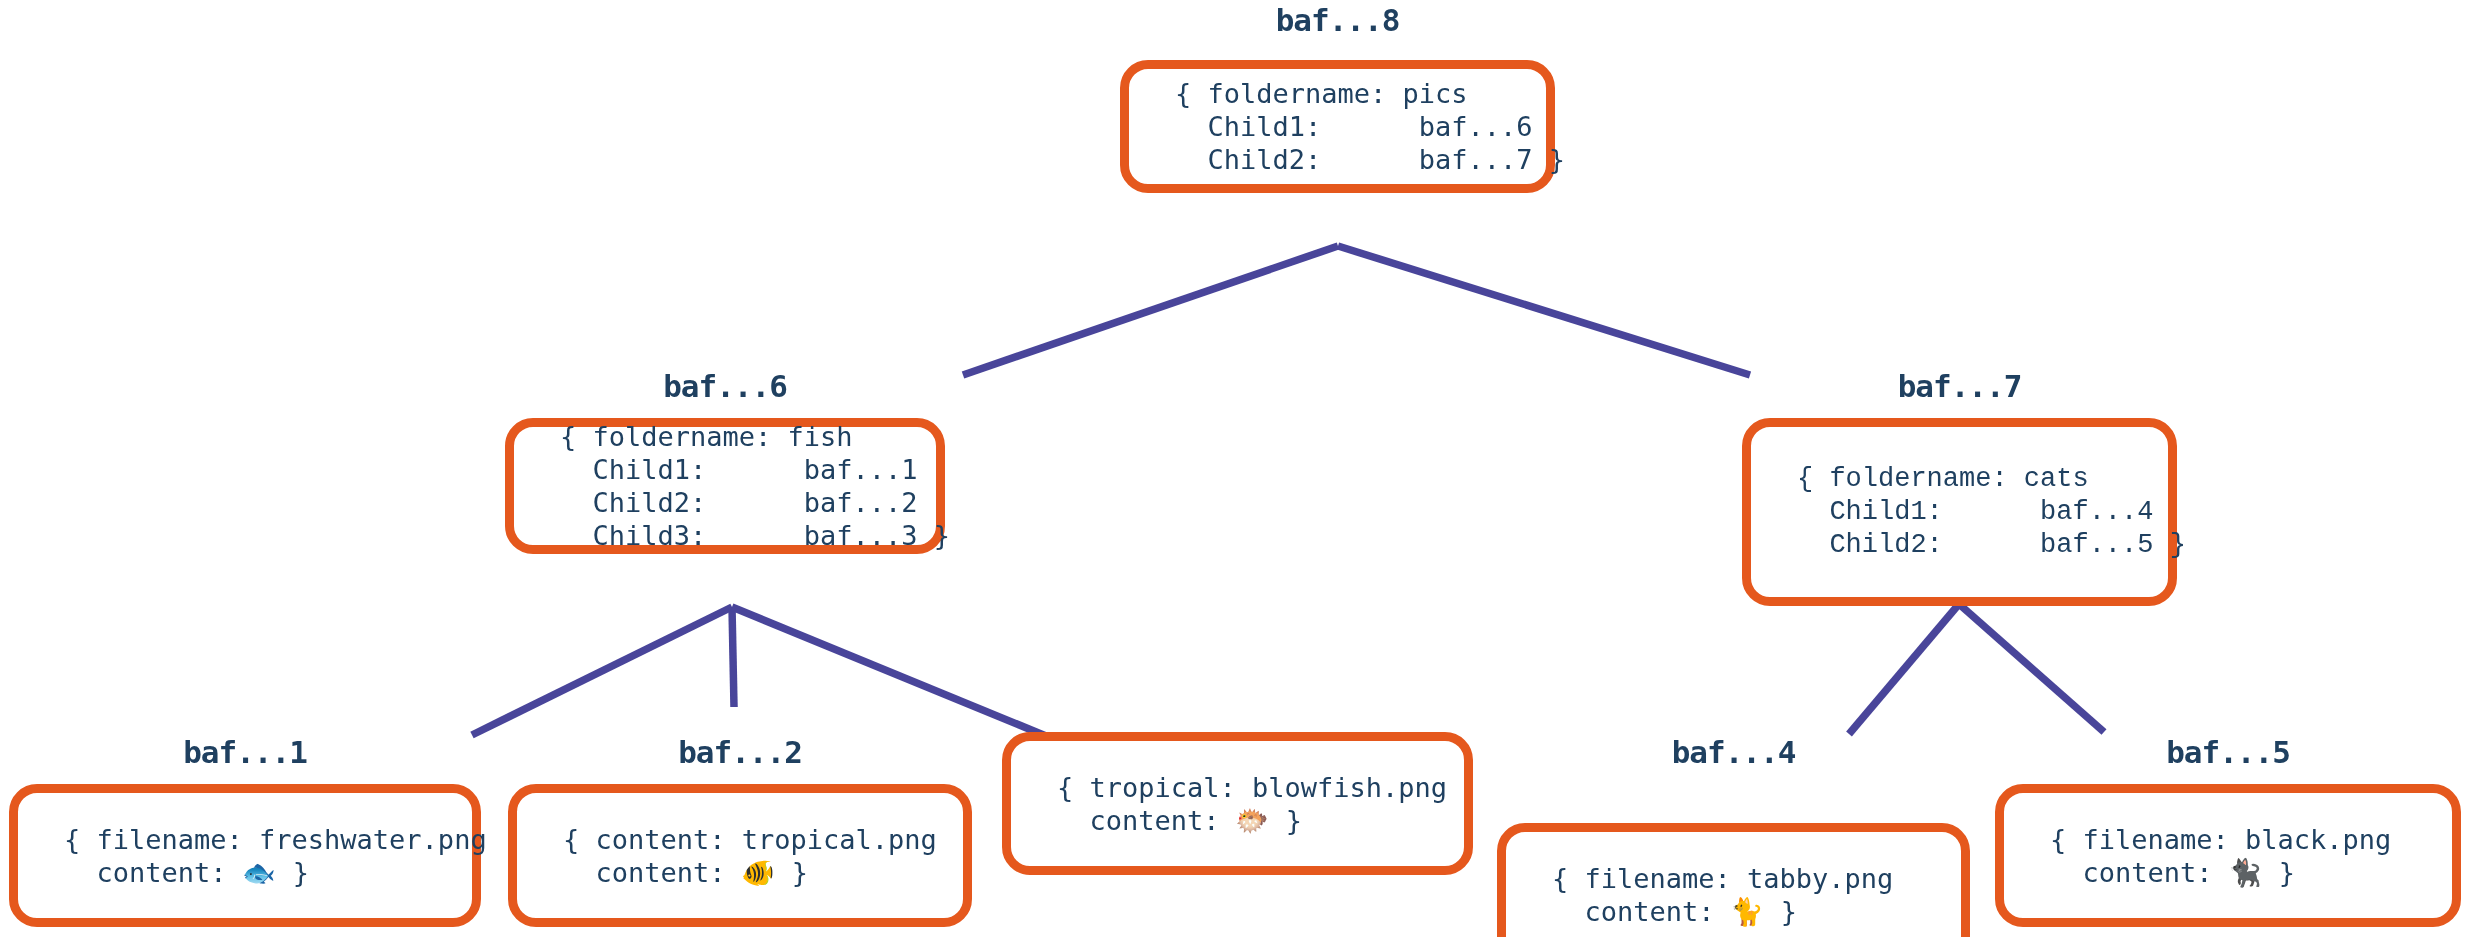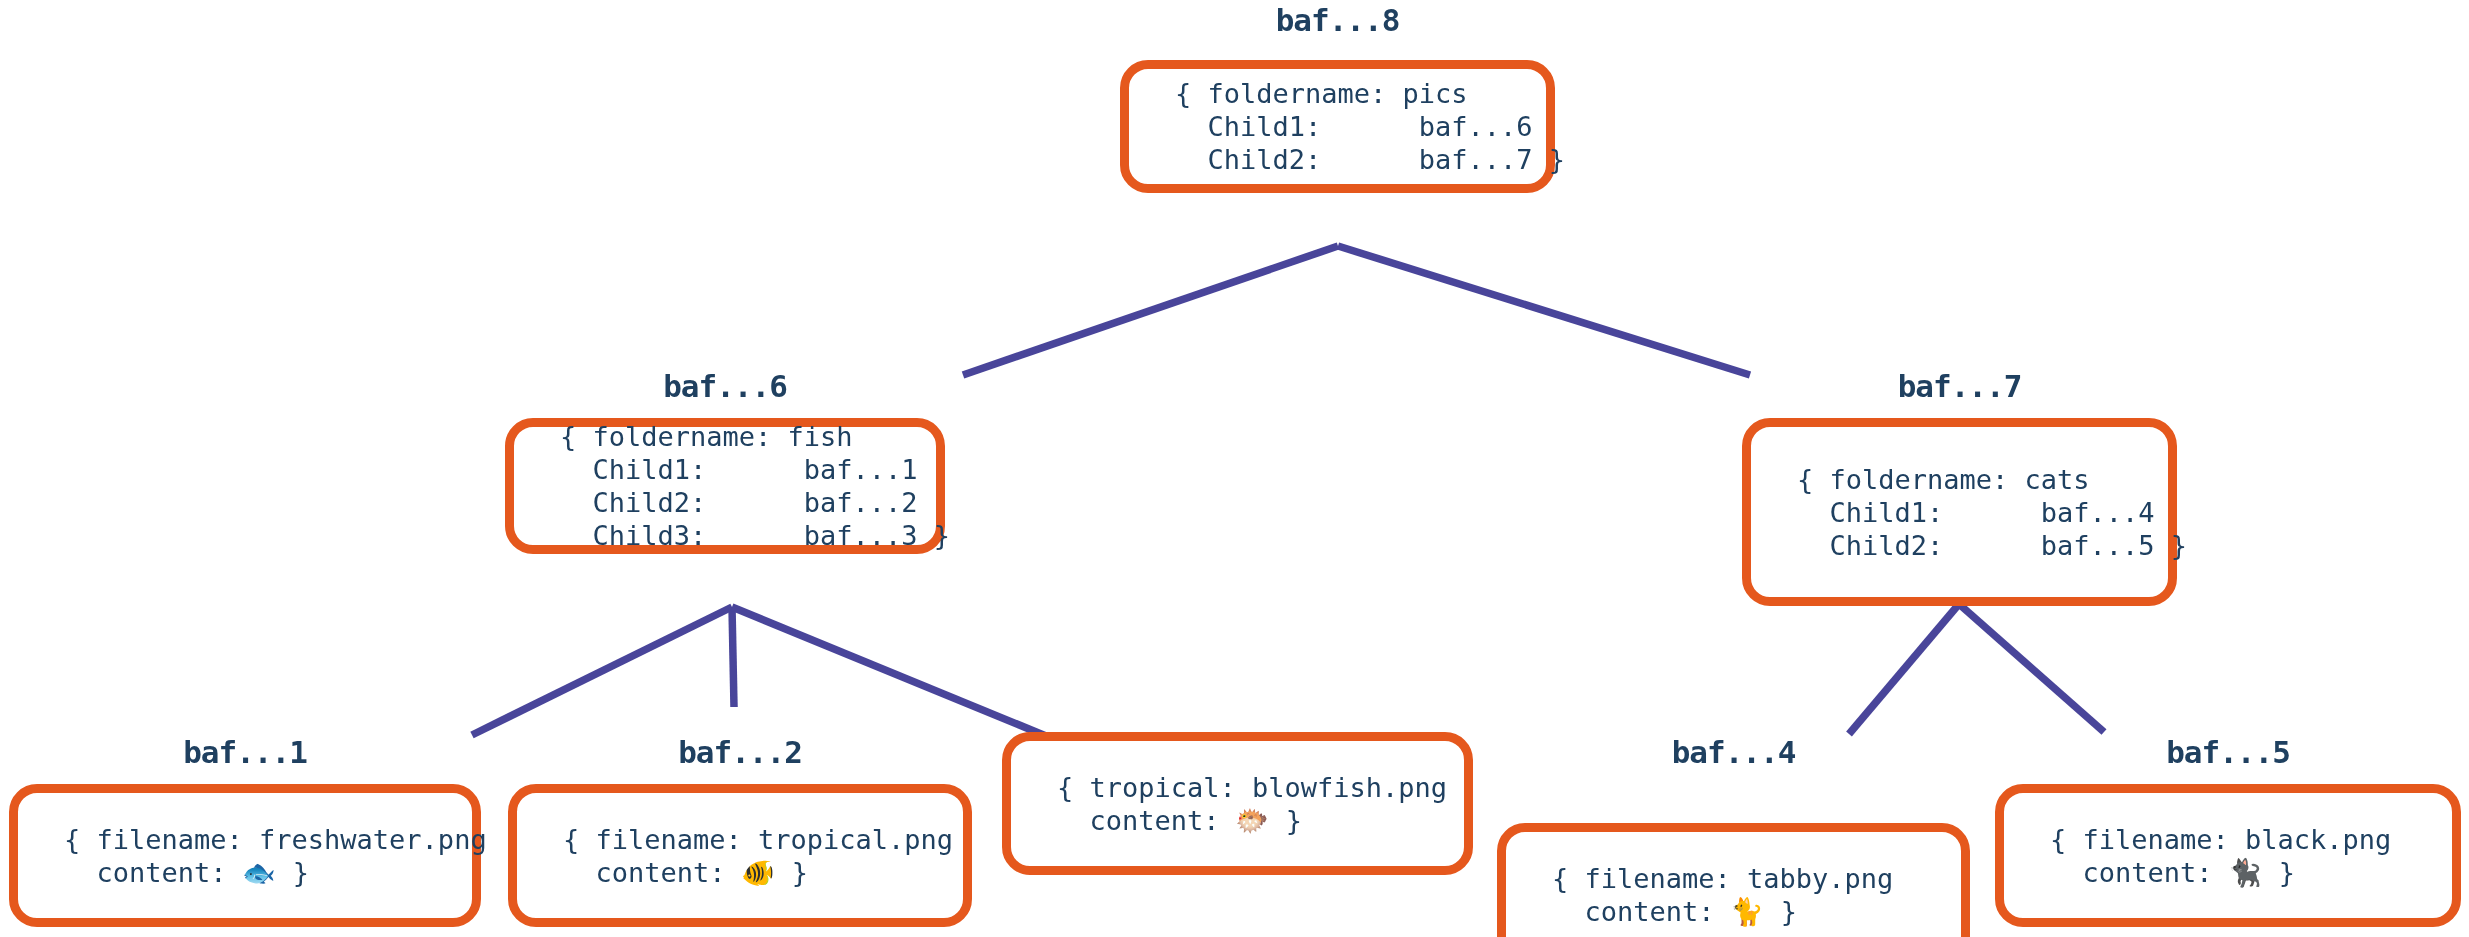--- a/index.html
+++ b/index.html
@@ -94,39 +94,39 @@
     <div class="node-box" style="height:136px;">
       <pre class="code">{ foldername: fish
   Child1:      baf...1
   Child2:      baf...2
   Child3:      baf...3 }</pre>
     </div>
   </div>
 
   <div class="node" style="left:1742px; top:366px; width:435px;">
     <div class="node-label gap-sm">baf...7</div>
-    <div class="node-box" style="height:188px;">
+    <div class="node-box" style="height:188px;font-family:Liberation Mono, monospace;">
       <pre class="code">{ foldername: cats
   Child1:      baf...4
   Child2:      baf...5 }</pre>
     </div>
   </div>
 
   <div class="node" style="left:9px; top:732px; width:472px;">
     <div class="node-label gap-sm">baf...1</div>
     <div class="node-box" style="height:143px;">
       <pre class="code"><span>{ filename: freshwater.png</span>
 <span>  content: </span><span class="emoji">🐟</span><span> }</span></pre>
     </div>
   </div>
 
   <div class="node" style="left:508px; top:732px; width:464px;">
     <div class="node-label gap-sm">baf...2</div>
     <div class="node-box" style="height:143px;">
-      <pre class="code"><span>{ filename: tropical.png</span>
+      <pre class="code"><span>{ content: tropical.png</span>
 <span>  content: </span><span class="emoji">🐠</span><span> }</span></pre>
     </div>
   </div>
 
   <div class="node" style="left:1002px; top:732px; width:471px;">
     <div class="node-box" style="height:143px;">
       <pre class="code"><span>{ tropical: blowfish.png</span>
 <span>  content: </span><span class="emoji">🐡</span><span> }</span></pre>
     </div>
   </div>

